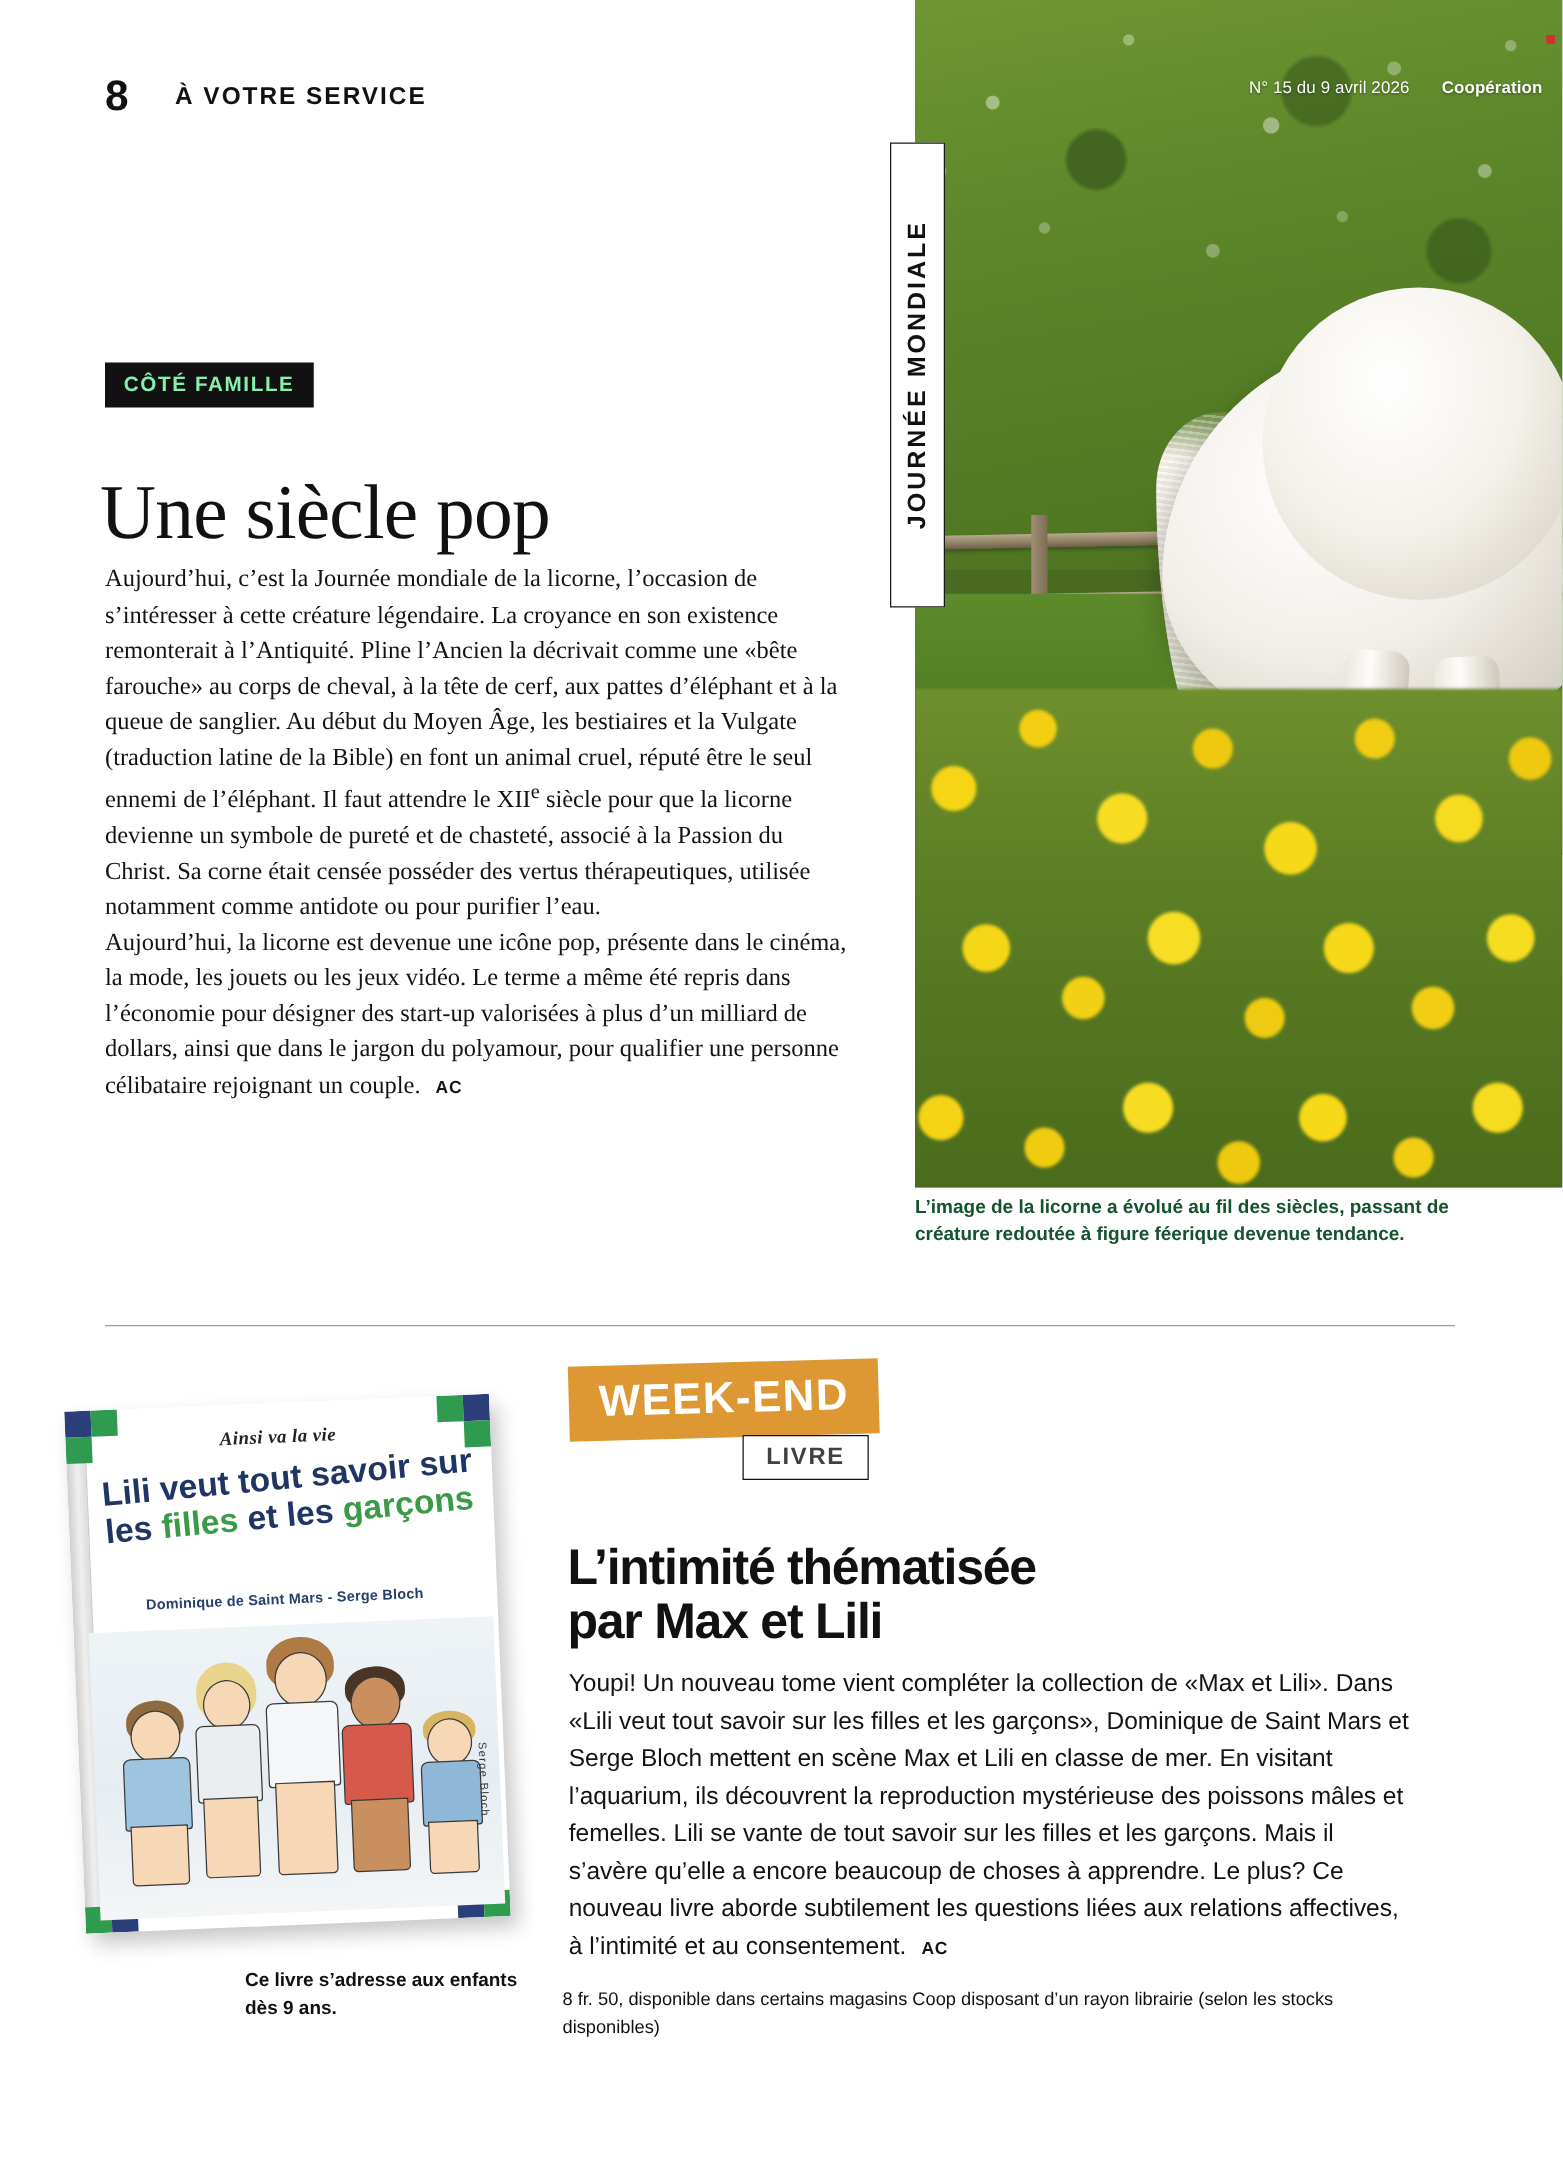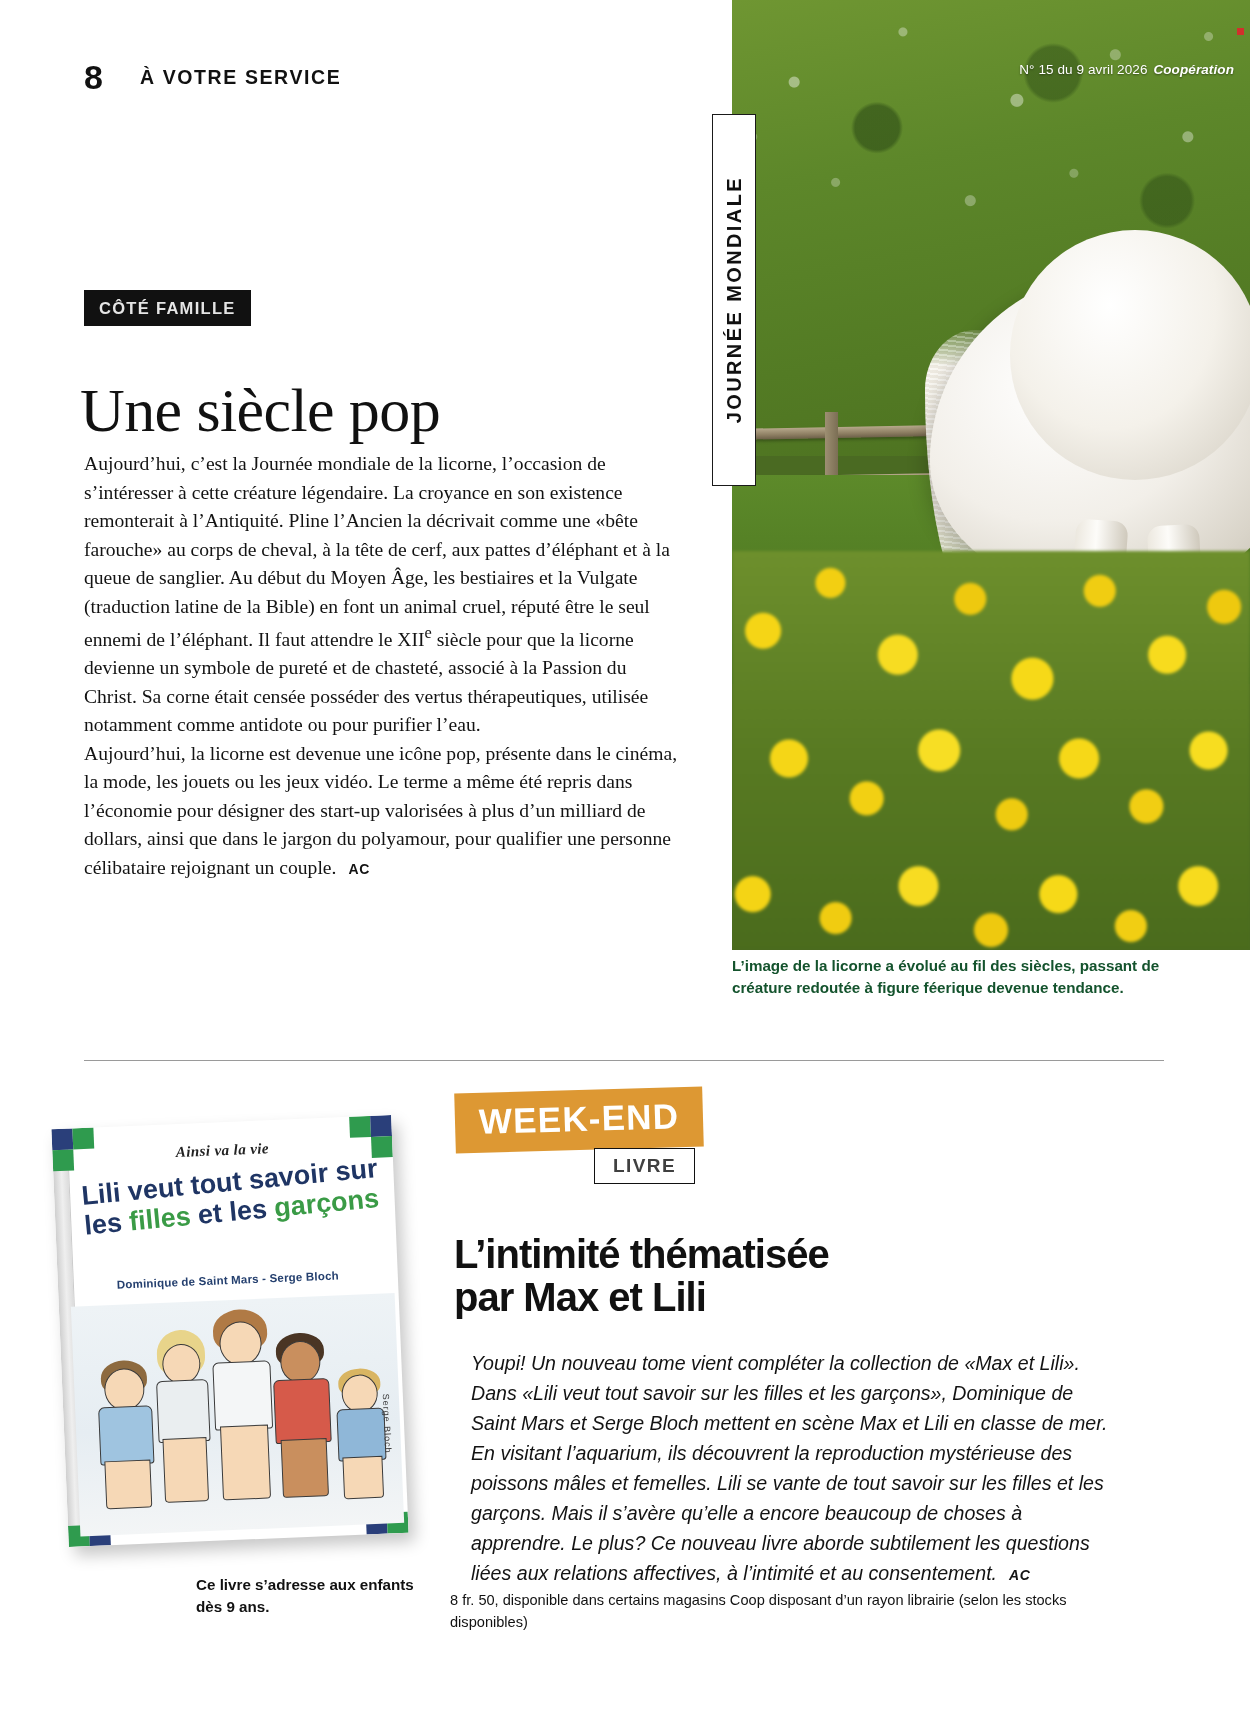--- a/index.html
+++ b/index.html
@@ -155,21 +155,21 @@
     position: absolute;
     right: 16px;
     top: 62px;
     font-size: 13.5px;
     color: #ffffff;
     letter-spacing: .1px;
     white-space: nowrap;
     text-shadow: 0 1px 2px rgba(0,0,0,.45);
     z-index: 6;
   }
-  .issue-line .brand { font-weight: 700; margin-left: 2px; font-style: italic; }
+  .issue-line .brand { font-weight: 700; margin-left: 22px; }
 
   .corner-dot {
     position: absolute;
     right: 6px;
     top: 28px;
     width: 7px; height: 7px;
     background: #d2302c;
     z-index: 7;
   }
 
@@ -216,21 +216,21 @@
     letter-spacing: 1.6px;
     color: #111111;
   }
 
   
   .kicker-tag {
     position: absolute;
     left: 84px;
     top: 290px;
     background: #111111;
-    color: #e5e5e5;
+    color: #86efac;
     font-size: 16.5px;
     font-weight: 800;
     letter-spacing: 1.3px;
     padding: 9px 15px 8px 15px;
   }
   .headline-serif {
     position: absolute;
     left: 80px;
     top: 336px;
     width: 600px;
@@ -321,21 +321,21 @@
   }
   .body-sans {
     position: absolute;
     left: 455px;
     top: 1333px;
     width: 680px;
     font-size: 19.6px;
     line-height: 1.53;
     color: #131313;
   }
-  .body-sans p { margin: 16px; font-style: italic; }
+  .body-sans p { margin: 0; }
 
   .credit-block {
     position: absolute;
     left: 450px;
     top: 1590px;
     width: 690px;
     font-size: 14.6px;
     line-height: 1.5;
     color: #111111;
   }

